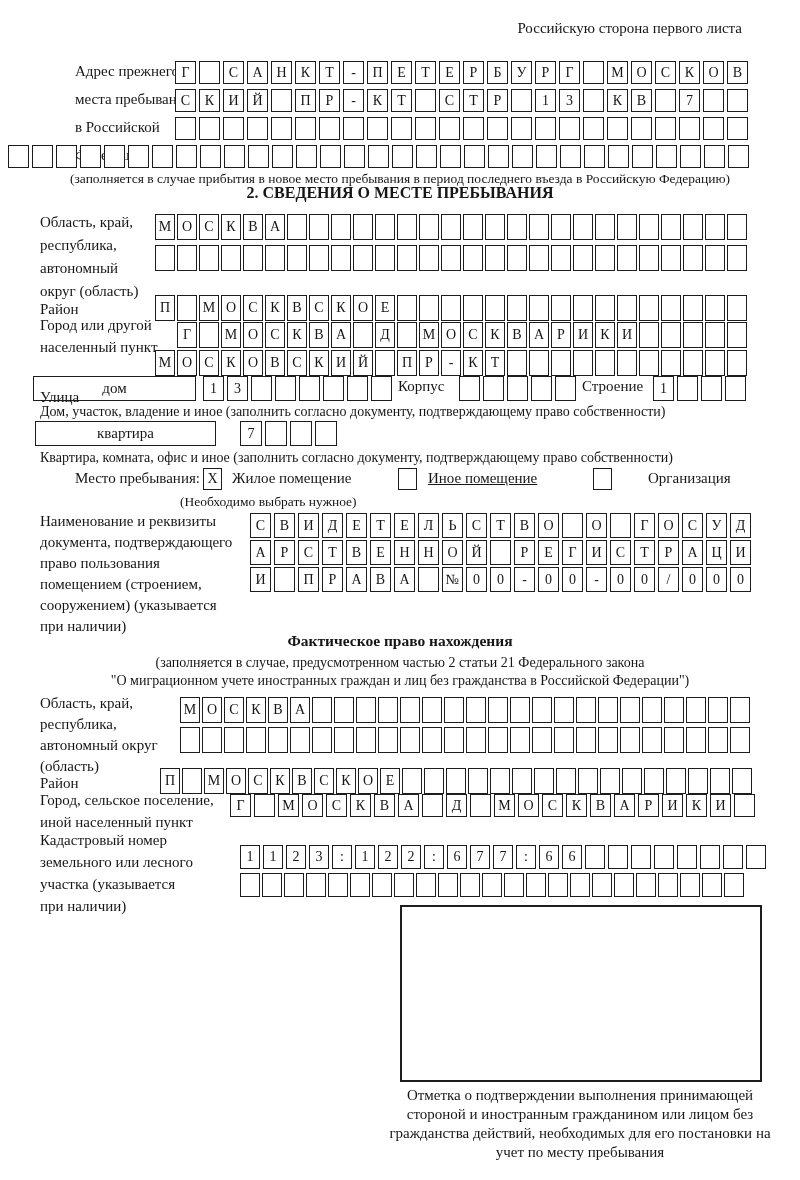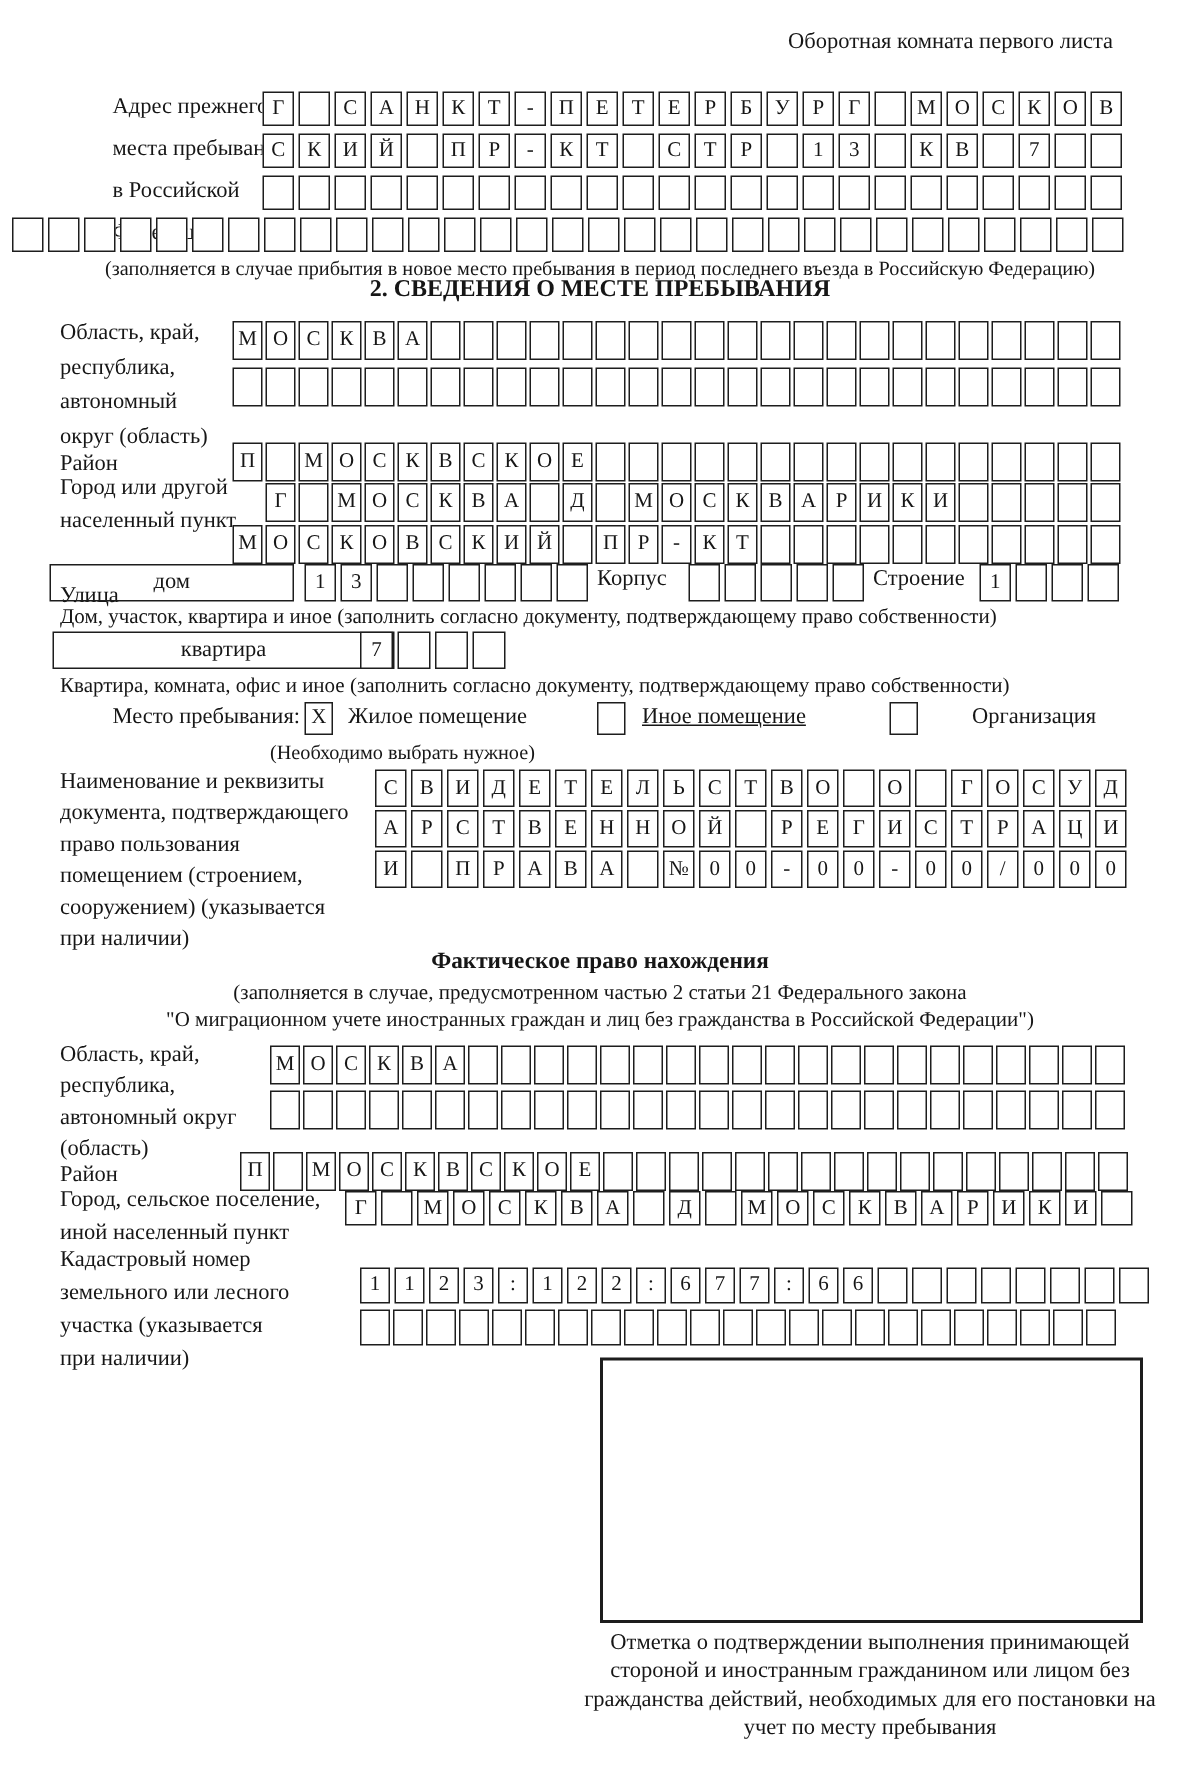--- a/index.html
+++ b/index.html
@@ -34,21 +34,21 @@
     width:19px;height:22px;display:flex;align-items:center;justify-content:center;
     font-size:14px;
   }
   .stampbox{
     position:absolute;box-sizing:border-box;border:2px solid #1d1d1d;background:#fff;
   }
 </style>
 </head>
 <body>
 
-<div class="abs" style="top:20px;right:58px;font-size:15px;">Оборотная комната первого листа</div>
+<div class="abs" style="top:20px;right:58px;font-size:15px;">Российскую сторона первого листа</div>
 
 <div class="lbl" style="left:75px;top:57px;width:130px;line-height:28px;">Адрес прежнего
 места пребывания
 в Российской
 Федерации</div>
 <div class="cellrow cells-a" style="left:175px;top:61px;">
     <div class="cell">Г</div>
     <div class="cell"></div>
     <div class="cell">С</div>
     <div class="cell">А</div>
@@ -337,23 +337,23 @@
     <div class="cell"></div>
     <div class="cell"></div>
   </div>
 <div class="abs" style="left:582px;top:378px;font-size:15px;">Строение</div>
 <div class="cellrow cells-c" style="left:653px;top:376px;">
     <div class="cell">1</div>
     <div class="cell"></div>
     <div class="cell"></div>
     <div class="cell"></div>
   </div>
-<div class="note" style="left:40px;top:404px;font-size:14px;">Дом, участок, квартира и иное (заполнить согласно документу, подтверждающему право собственности)</div>
-
-<div class="widebox" style="left:35px;top:421px;width:228px;height:25px;">квартира</div>
+<div class="note" style="left:40px;top:404px;font-size:14px;">Дом, участок, владение и иное (заполнить согласно документу, подтверждающему право собственности)</div>
+
+<div class="widebox" style="left:35px;top:421px;width:181px;height:25px;">квартира</div>
 <div class="cellrow cells-q" style="left:240px;top:421px;">
     <div class="cell">7</div>
     <div class="cell"></div>
     <div class="cell"></div>
     <div class="cell"></div>
   </div>
 <div class="note" style="left:40px;top:450px;font-size:14px;">Квартира, комната, офис и иное (заполнить согласно документу, подтверждающему право собственности)</div>
 
 <div class="abs" style="left:75px;top:470px;font-size:15px;">Место пребывания:</div>
 <div class="checkbox" style="left:203px;top:468px;">X</div>

